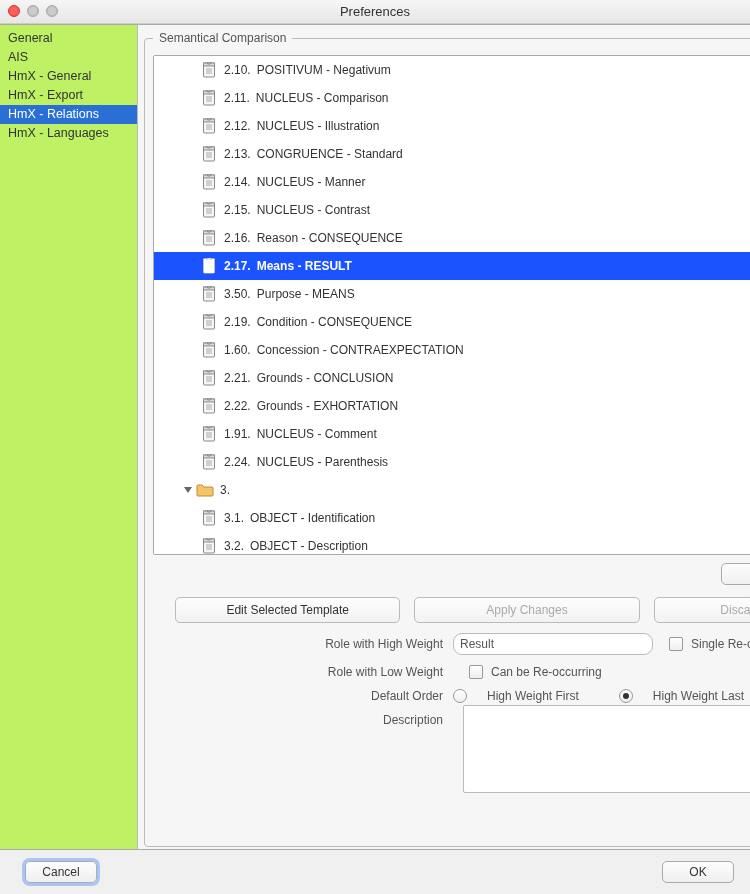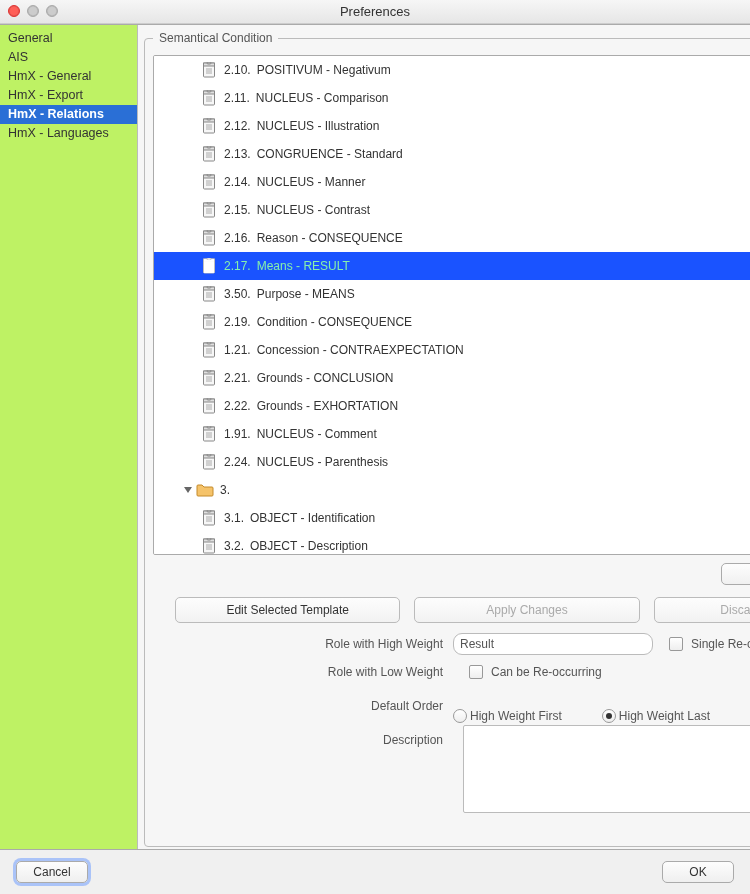--- a/index.html
+++ b/index.html
@@ -40,21 +40,20 @@
   }
   .side-item {
     padding:2px 8px 3px;
     font-size:12.5px;
     cursor:default;
     white-space:nowrap;
   }
   .side-item.selected {
     background:#2a6fd6;
     color:#fff;
-    font-weight:bold;
   }
   .content { flex:1; padding:6px 10px 2px 6px; display:flex; flex-direction:column; overflow:hidden;}
   fieldset.group {
     border:1px solid #bbb;
     border-radius:4px;
     margin:0;
     padding:10px 8px 10px 8px;
     flex:1;
     display:flex;
     flex-direction:column;
@@ -86,21 +85,21 @@
   .tri {
     width:0;height:0;border-left:4px solid transparent;border-right:4px solid transparent;border-top:6px solid #666;
     margin-right:4px;
   }
   .folder-icon svg, .doc-icon svg { display:block; }
   .doc-icon { margin-right:8px; }
   .folder-icon { margin-right:6px; }
   .row .num  { margin-right:6px; }
   .row .label { flex:1; white-space:nowrap; overflow:hidden; text-overflow:ellipsis; }
   .row.selected { background:#1a53ff; color:#fff; }
-  .row.selected .num, .row.selected .label { color:#86efac; }
+  .row.selected .num, .row.selected .label { color:#ffffff;font-weight:bold; }
   .row.selected svg { filter: brightness(1.4); }
   .bottom-row { display:flex; justify-content:flex-end; margin:8px 2px 0 0;}
   .wbtn {
     height:22px;
     background:linear-gradient(#fdfdfd,#f0f0f0);
     border:1px solid #aaa;
     border-radius:5px;
     display:flex; align-items:center; justify-content:center;
     font-size:12px;
     padding:0 14px;
@@ -125,21 +124,21 @@
     width:100%;
     height:22px;
     background:#fff;
     border:1px solid #bbb;
     border-radius:9px;
     padding:2px 6px;
     font-size:12px;
     color:#555;
   }
   .check-col { width:220px; display:flex; align-items:center; gap:8px; padding-left:16px; color:#555;}
-  .radio-col { display:flex; align-items:flex-end; gap:3px;margin-top:20px; }
+  .radio-col { display:flex; align-items:flex-end; gap:20px; }
   .radio-wrap { display:flex; gap:40px; }
   .radio-circle {
     width:14px;height:14px;border-radius:50%;border:1px solid #999;background:linear-gradient(#fff,#eee);display:inline-flex;align-items:center;justify-content:center;
   }
   .radio-circle.sel::after { content:""; width:6px;height:6px;border-radius:50%;background:#333; }
   .checkbox-sq {
     width:14px;height:14px;border:1px solid #999;background:linear-gradient(#fff,#eee);border-radius:2px;
   }
   .desc-area {
     margin-left:310px;
@@ -150,20 +149,21 @@
     background:#fff; border:1px solid #bbb; border-radius:2px;
     resize:none; padding:4px 6px; font-size:12px;
   }
   
   .footer {
     height:44px;
     background:#f0f0f0;
     display:flex;
     align-items:center;
     padding:0 16px;
+    margin-left:9px;
   }
   .footer .spacer { flex:1; }
   .mac-btn {
     min-width:72px; height:22px;
     background:linear-gradient(#fdfdfd,#efefef);
     border:1px solid #aaa;
     border-radius:5px;
     font-size:12px;
     display:flex;align-items:center;justify-content:center;
     box-shadow:0 0 0 3px rgba(100,150,255,0);
@@ -192,21 +192,21 @@
   <div class="sidebar" id="sidebar">
       <div class="side-item">General</div>
       <div class="side-item">AIS</div>
       <div class="side-item">HmX - General</div>
       <div class="side-item">HmX - Export</div>
       <div class="side-item selected">HmX - Relations</div>
       <div class="side-item">HmX - Languages</div>
     </div>
   <div class="content">
     <fieldset class="group">
-      <legend>Semantical Condition</legend>
+      <legend>Semantical Comparison</legend>
 
       <div class="listbox" id="listbox">
           <div class="row">
             <span class="indent2"></span>
             <span class="doc-icon">
               <svg width="14" height="16" viewBox="0 0 14 16">
                 <rect x="1.5" y="1" width="11" height="14" rx="1" fill="#f7f7f7" stroke="#888"></rect>
                 <rect x="1.5" y="1" width="11" height="3" fill="#e0e0e0" stroke="#888"></rect>
                 <rect x="5" y="0" width="4" height="2" rx="1" fill="#bbb" stroke="#888"></rect>
                 <line x1="4" y1="7" x2="10" y2="7" stroke="#aaa"></line>
@@ -357,21 +357,21 @@
             <span class="doc-icon">
               <svg width="14" height="16" viewBox="0 0 14 16">
                 <rect x="1.5" y="1" width="11" height="14" rx="1" fill="#f7f7f7" stroke="#888"></rect>
                 <rect x="1.5" y="1" width="11" height="3" fill="#e0e0e0" stroke="#888"></rect>
                 <rect x="5" y="0" width="4" height="2" rx="1" fill="#bbb" stroke="#888"></rect>
                 <line x1="4" y1="7" x2="10" y2="7" stroke="#aaa"></line>
                 <line x1="4" y1="9" x2="10" y2="9" stroke="#aaa"></line>
                 <line x1="4" y1="11" x2="10" y2="11" stroke="#aaa"></line>
               </svg>
             </span>
-            <span class="num">1.21.</span>
+            <span class="num">1.60.</span>
             <span class="label">Concession - CONTRAEXPECTATION</span>
           </div>
           <div class="row">
             <span class="indent2"></span>
             <span class="doc-icon">
               <svg width="14" height="16" viewBox="0 0 14 16">
                 <rect x="1.5" y="1" width="11" height="14" rx="1" fill="#f7f7f7" stroke="#888"></rect>
                 <rect x="1.5" y="1" width="11" height="3" fill="#e0e0e0" stroke="#888"></rect>
                 <rect x="5" y="0" width="4" height="2" rx="1" fill="#bbb" stroke="#888"></rect>
                 <line x1="4" y1="7" x2="10" y2="7" stroke="#aaa"></line>

